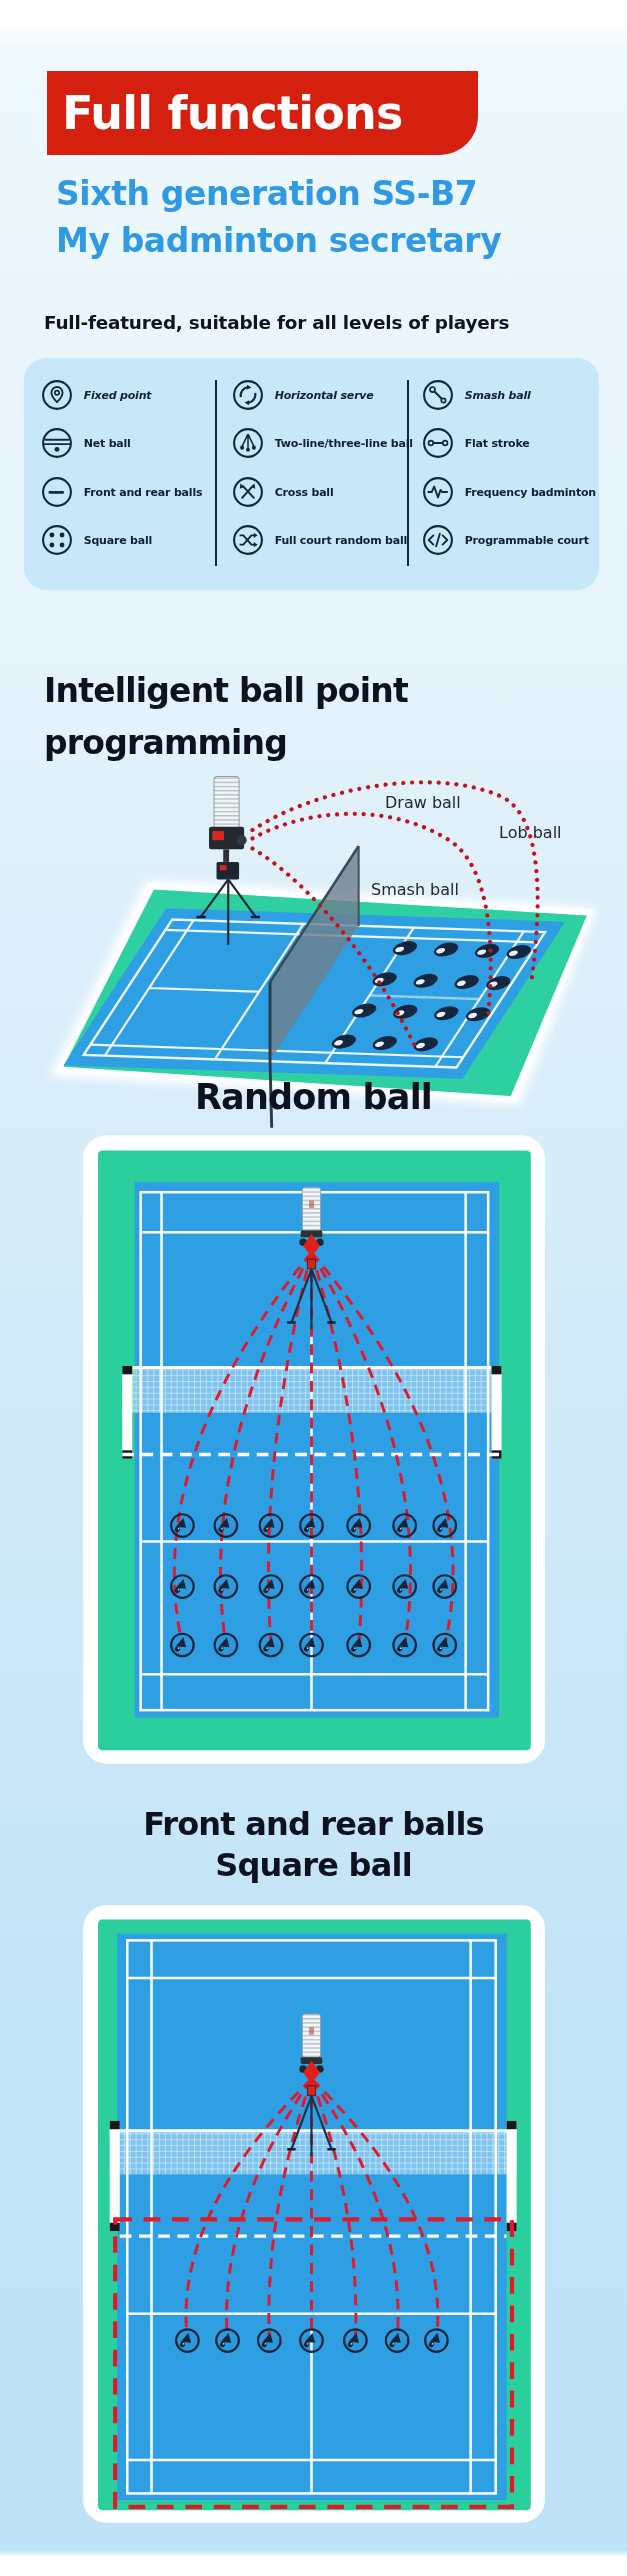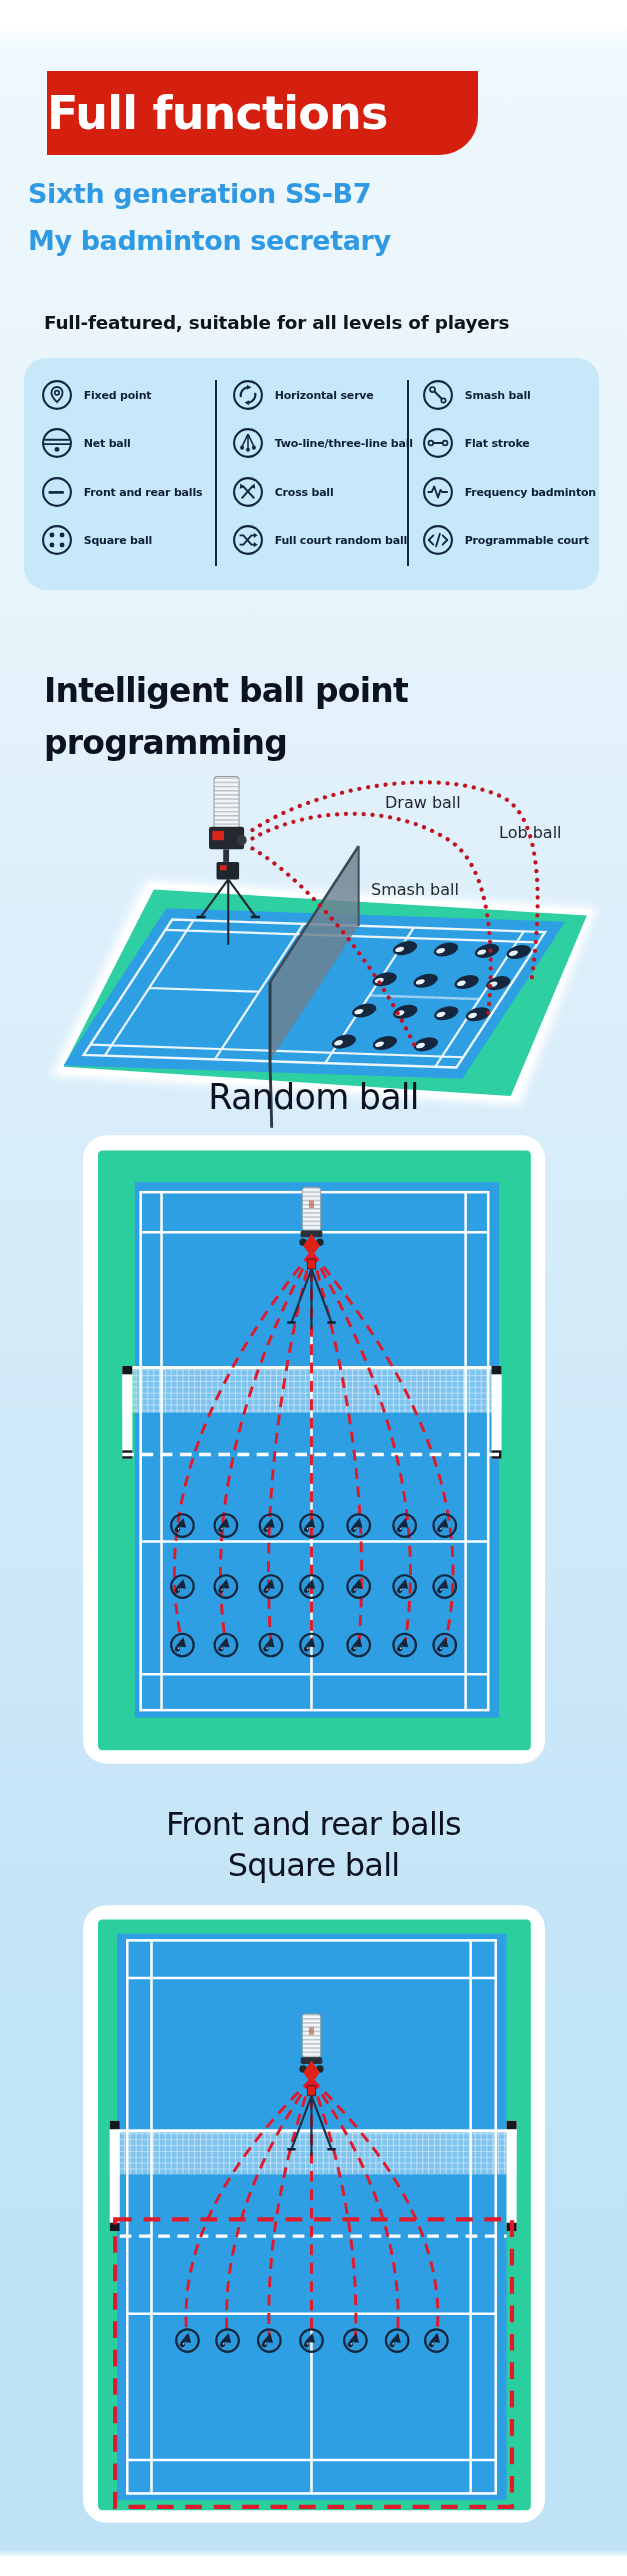--- a/index.html
+++ b/index.html
@@ -2,36 +2,36 @@
 <html style="font-size:13.4px"><head>
 <meta charset="utf-8">
 <style>
   html,body{margin:0;padding:0;background:#fff;}
   .page{position:relative;width:627px;height:2576px;overflow:hidden;
         font-family:"DejaVu Sans","Liberation Sans",sans-serif;
         background:linear-gradient(180deg,#ffffff 0px,#ffffff 23.4px,#eef8fd 50px,#e7f4fb 585px,#ddeffa 920px,#cfe9f8 1505px,#c2e4f7 2007px,#bfe2f7 2550px,#ffffff 2557px,#ffffff 2576px);}
   .abs{position:absolute;}
   
   .banner{left:47px;top:71px;width:431px;height:84px;background:#d6200f;
-          border-radius:0 0 38px 0;display:flex;align-items:center;padding-left:0;box-sizing:border-box;}
+          border-radius:0 0 38px 0;display:flex;align-items:center;padding-left:15px;box-sizing:border-box;}
   .banner span{color:#fff;font-size:46px;font-weight:800;letter-spacing:-0.8px;white-space:nowrap;}
-  .subtitle{left:28px;top:170px;color:#2f9ae3;font-size:27px;font-weight:800;line-height:47px;letter-spacing:-0.4px;}
+  .subtitle{left:56px;top:170px;color:#2f9ae3;font-size:33px;font-weight:800;line-height:47px;letter-spacing:-0.4px;}
   .tagline{left:44px;top:301px;color:#10141d;font-size:18.4px;font-weight:700;line-height:43px;letter-spacing:-0.2px;text-align:center;}
   
   .feature-card{left:24px;top:358px;width:575px;height:232px;background:#c7e8f9;border-radius:22px;}
   .fcol{position:absolute;top:0;height:100%;}
   .fcol1{left:0;width:191px;} .fcol2{left:191px;width:229px;} .fcol3{left:381px;width:194px;}
   .fdivider{position:absolute;top:22px;height:186px;width:1.7px;background:#12283f;}
   .fitem{position:absolute;left:16.7px;height:32px;display:flex;align-items:center;gap:11px;white-space:nowrap;}
   .fitem .ficon{width:32px;height:32px;flex:0 0 32px;}
   .fitem .flabel{color:#0f1f38;font-size:11px;font-weight:700;letter-spacing:-0.2px;}
-  .r1{top:21px;} .r2{top:69px;} .r3{top:118px;} .r4{top:166px;}
+  .r1{top:21px;font-style:italic;} .r2{top:69px;} .r3{top:118px;} .r4{top:166px;}
   
   .h-drop{left:44px;top:665px;color:#0d1220;font-size:33px;font-weight:800;line-height:52px;letter-spacing:-0.8px;}
-  .h-center{left:0;width:627px;text-align:center;color:#0d1220;font-weight:400;letter-spacing:-0.8px;}
+  .h-center{left:0;width:627px;text-align:center;color:#0d1220;font-weight:700;letter-spacing:-0.8px;}
   .h-random{top:1077px;font-size:35px;}
   .h-frontrear{top:1804px;font-size:32px;line-height:41px;}
   
   .traj-label{color:#23272e;font-size:16px;font-weight:500;white-space:nowrap;}
   svg{display:block;}
 </style>
 </head>
 <body>
 
 <svg width="0" height="0" style="position:absolute" aria-hidden="true">

